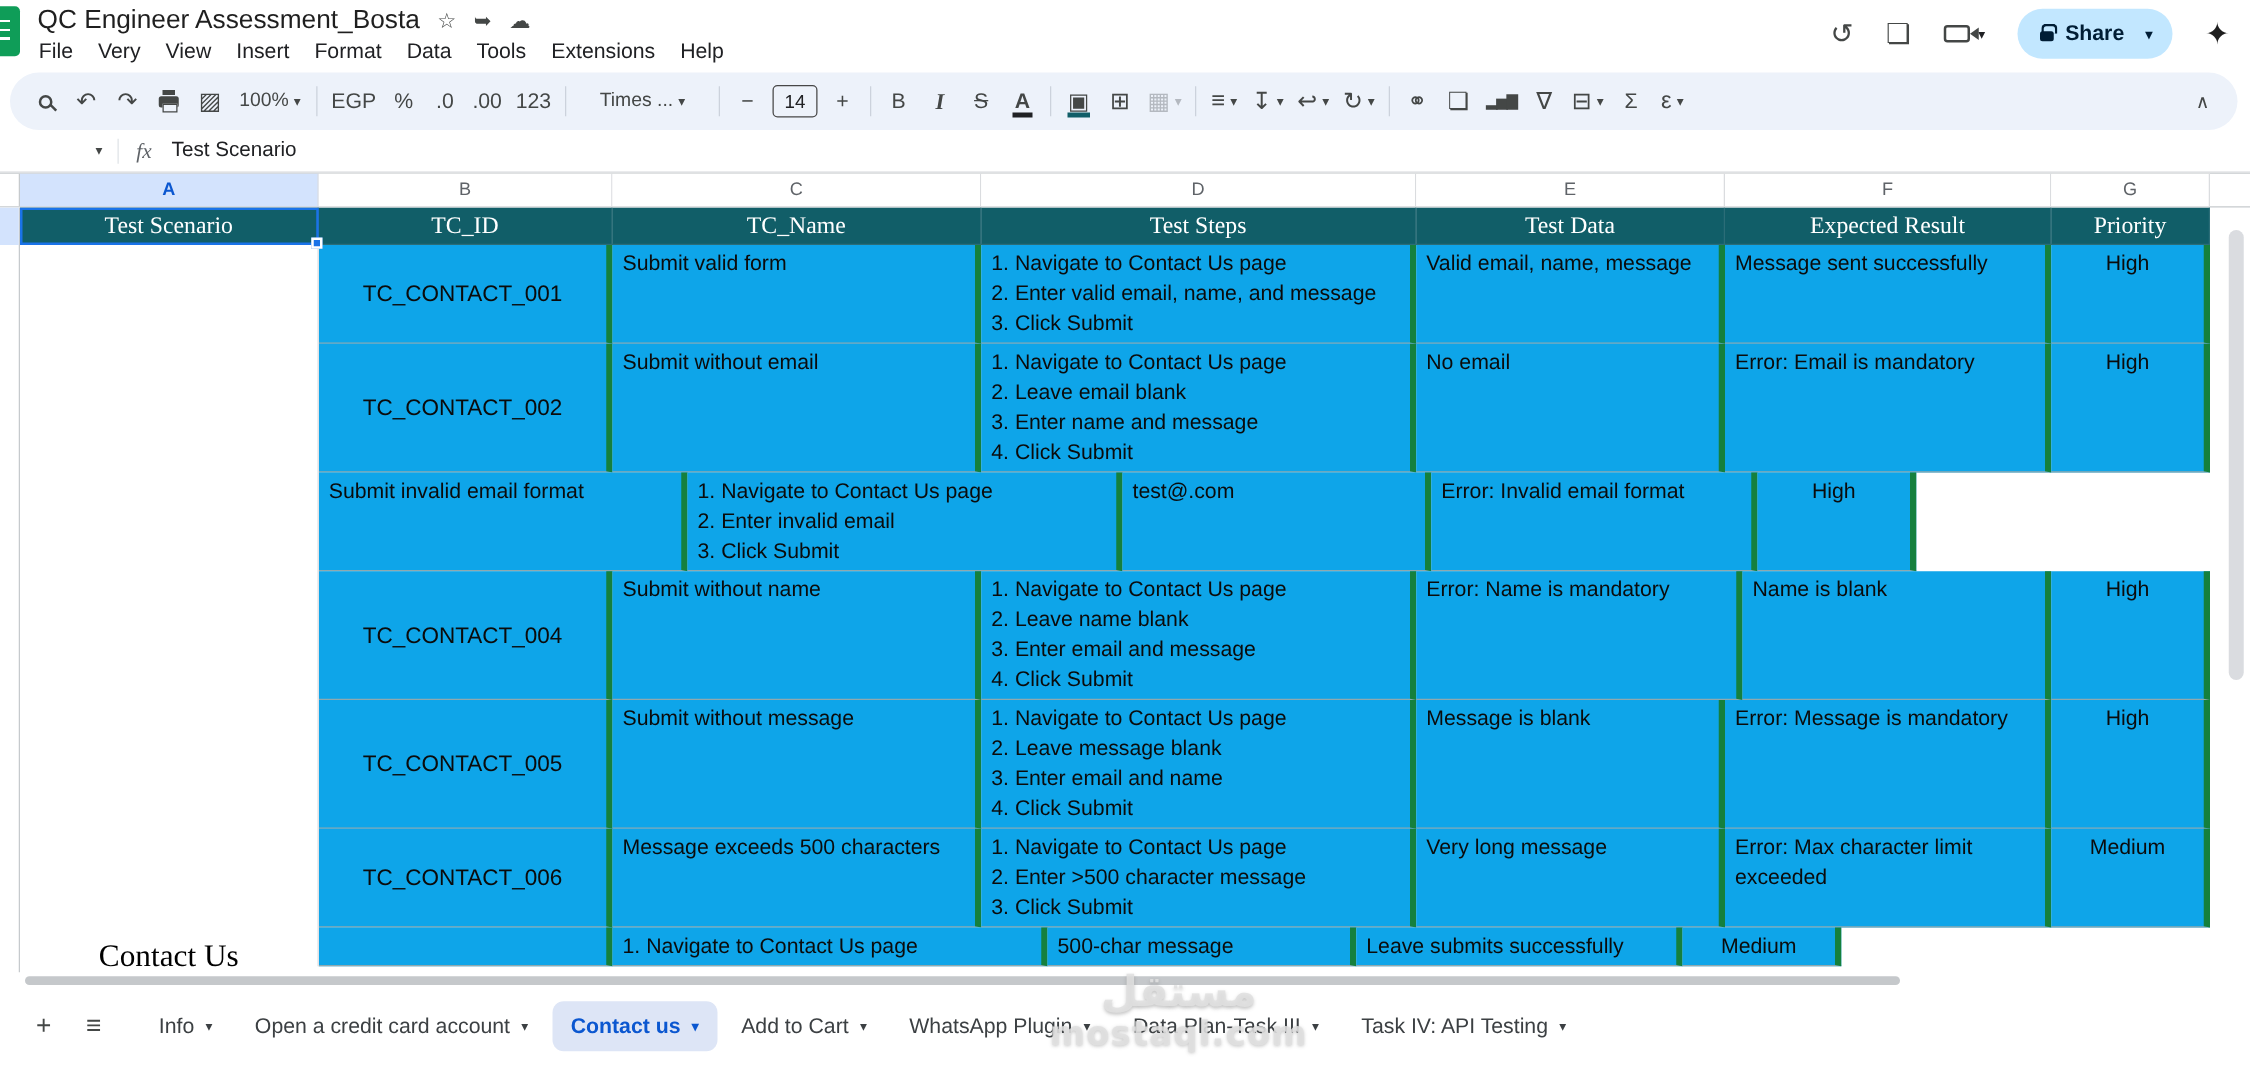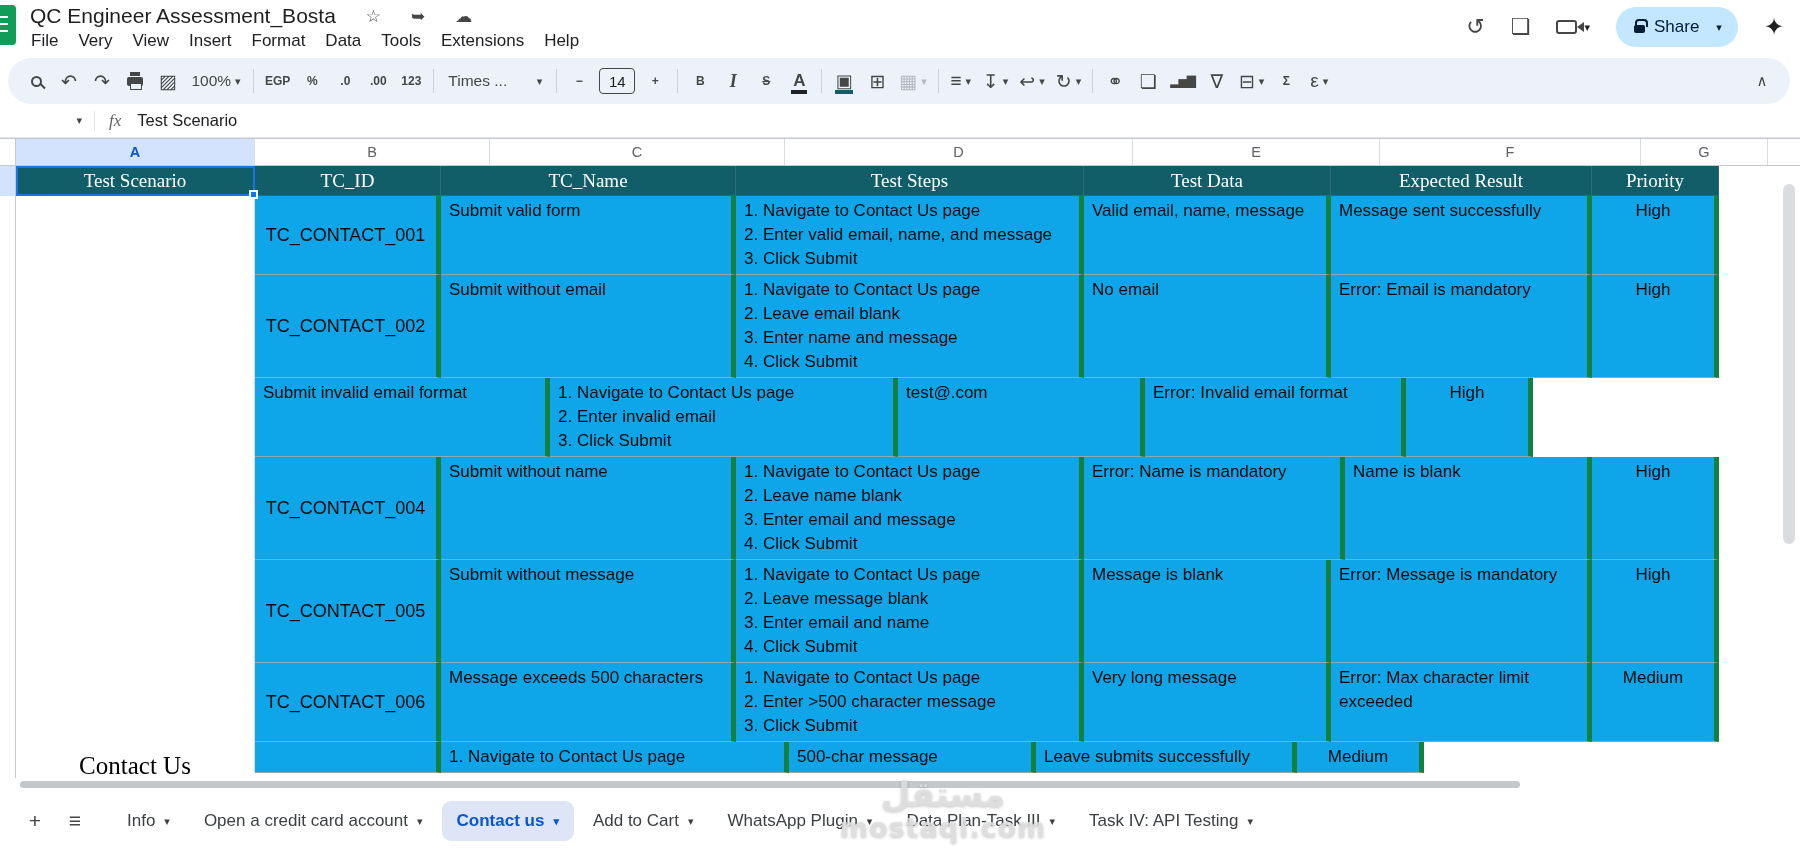--- a/index.html
+++ b/index.html
@@ -6,49 +6,49 @@
 html,body{width:1800px;height:858px;overflow:hidden}
 body{font-family:"Liberation Sans",sans-serif;background:#fff;position:relative;color:#202124}
 
 
 .titlebar{height:54px;display:flex;align-items:flex-start;padding-top:2px}
 .logo{width:20px;height:46px;position:relative;overflow:hidden;flex:none}
 .logo-inner{position:absolute;left:-16px;top:3px;width:32px;height:40px;background:#0f9d58;border-radius:4px}
 .logo-inner::after{content:'';position:absolute;left:9px;top:11px;width:15px;height:19px;
  background:repeating-linear-gradient(to bottom,#fff 0 2px,rgba(255,255,255,0) 2px 7px)}
 .tblock{margin-left:10px}
-.trow1{display:flex;align-items:center;gap:30px;padding-top:2px}
+.trow1{display:flex;align-items:center;gap:14px;padding-top:2px}
 .doctitle{font-size:21px;color:#1f1f1f}
 .t-ic{font-size:17px;color:#444746}
 .menubar{display:flex;margin-top:1px;margin-left:-9px}
 .menu-item{font-size:17px;color:#202124;padding:2px 10px;border-radius:6px;cursor:default}
 .tbright{margin-left:auto;display:flex;align-items:center;gap:26px;padding-right:16px;padding-top:5px}
 .top-ic{font-size:22px;color:#444746}
 .camwrap{display:flex;align-items:center;gap:7px}
 .cam{display:inline-block;width:21px;height:14px;border:2px solid #444746;border-radius:3px;position:relative}
 .cam::after{content:'';position:absolute;right:-9px;top:0;width:0;height:0;
  border-top:5px solid transparent;border-bottom:5px solid transparent;border-right:7px solid #444746}
 .cam-caret,.share-caret,.caret,.tab-caret{font-size:11px;color:inherit}
 .share{display:flex;align-items:center;height:40px;border-radius:20px;background:#c2e7ff;color:#001d35;
- font-size:17px;font-weight:400;padding:0 8px 0 18px;gap:9px}
+ font-size:17px;font-weight:700;padding:0 8px 0 18px;gap:9px}
 .lock{width:11px;height:8px;background:#001d35;border-radius:2px;position:relative;margin-top:4px}
 .lock::before{content:'';position:absolute;top:-6px;left:1px;width:9px;height:6px;border:2px solid #001d35;
  border-bottom:none;border-radius:4px 4px 0 0}
 .share-caret{padding:0 8px}
 .sparkle{font-size:24px;color:#1f1f1f}
 
 
 .toolbar{margin:4px 10px 0 8px;height:46px;background:#edf2fa;border-radius:23px;display:flex;align-items:center;
  padding:0 12px;gap:1px}
 .ti{min-width:32px;height:34px;display:inline-flex;align-items:center;justify-content:center;gap:4px;
  border-radius:6px;font-size:19px;color:#444746;padding:0 5px;flex:none}
-.ti.txt{font-size:12px;font-weight:700}
+.ti.txt{font-size:17px;font-weight:400}
 .zoom{font-size:15.5px;font-weight:500;min-width:62px}
 .sep{width:1px;height:24px;background:#ccd2dc;margin:0 5px;flex:none}
-.font-sel{min-width:110px;justify-content:space-between;font-size:15.5px;font-weight:500;padding:0 8px}
+.font-sel{min-width:110px;justify-content:center;font-size:15.5px;font-weight:500;padding:0 8px}
 .sizebox{width:36px;height:26px;border:1px solid #474747;border-radius:4px;display:inline-flex;align-items:center;
  justify-content:center;font-size:15px;font-weight:500;color:#202124;margin:0 3px;flex:none}
 .bold{font-weight:700;font-size:17px}
 .italic{font-style:italic;font-family:"Liberation Serif",serif;font-size:18px;font-weight:600}
 .strike{text-decoration:line-through;font-size:16px}
 .tcolor{position:relative;font-size:17px;font-weight:600}
 .tcolor::after{content:'';position:absolute;left:8px;right:8px;bottom:4px;height:4px;background:#202124}
 .fillc{position:relative;font-size:18px}
 .fillc::after{content:'';position:absolute;left:7px;right:7px;bottom:4px;height:4px;background:#115e68}
 .merged,.merged .caret{color:#b4b9c0}
@@ -89,21 +89,21 @@
 .colA{width:239px;background:#fff;border-right:1px solid #dadcdf;position:relative;flex:none}
 .colA-label{position:absolute;left:0;right:0;bottom:-7px;text-align:center;font-family:"Liberation Serif",serif;
  font-size:25px;color:#000}
 .rows{width:1513px}
 .trow{display:flex}
 .cell{background:#0ea5e9;border-right:5px solid #15803d;border-bottom:1px solid #8fa9ae;
  font-family:Liberation Sans, sans-serif;font-size:17px;line-height:24px;color:#0b0b0b;padding:3px 8px;
  white-space:pre-line;flex:none}
 .cid{display:flex;align-items:center;justify-content:center;font-size:18px;white-space:nowrap}
 .cpri{text-align:center}
-.col-a{width:239px}.col-b{width:186px}.col-c{width:295px}.col-d{width:348px}.col-e{width:247px}
+.col-a{width:239px}.col-b{width:235px}.col-c{width:295px}.col-d{width:348px}.col-e{width:247px}
 .col-f{width:261px}.col-g{width:127px}
 .sel-a1{position:absolute;left:0;top:0;width:239px;height:30px;border:2px solid #1a73e8;pointer-events:none;z-index:5}
 .handle{position:absolute;right:-5px;bottom:-5px;width:9px;height:9px;background:#1a73e8;border:2px solid #fff}
 
 
 .hscroll{height:12px;display:flex;align-items:center;padding:0 44px 0 20px}
 .hthumb{height:7px;border-radius:4px;background:#c5c8cb;width:1500px}
 .vscroll{position:absolute;right:5px;top:170px;width:12px;height:610px;z-index:6}
 .vthumb{position:absolute;top:14px;left:0;width:12px;height:360px;background:#dadce0;border-radius:6px}
 

